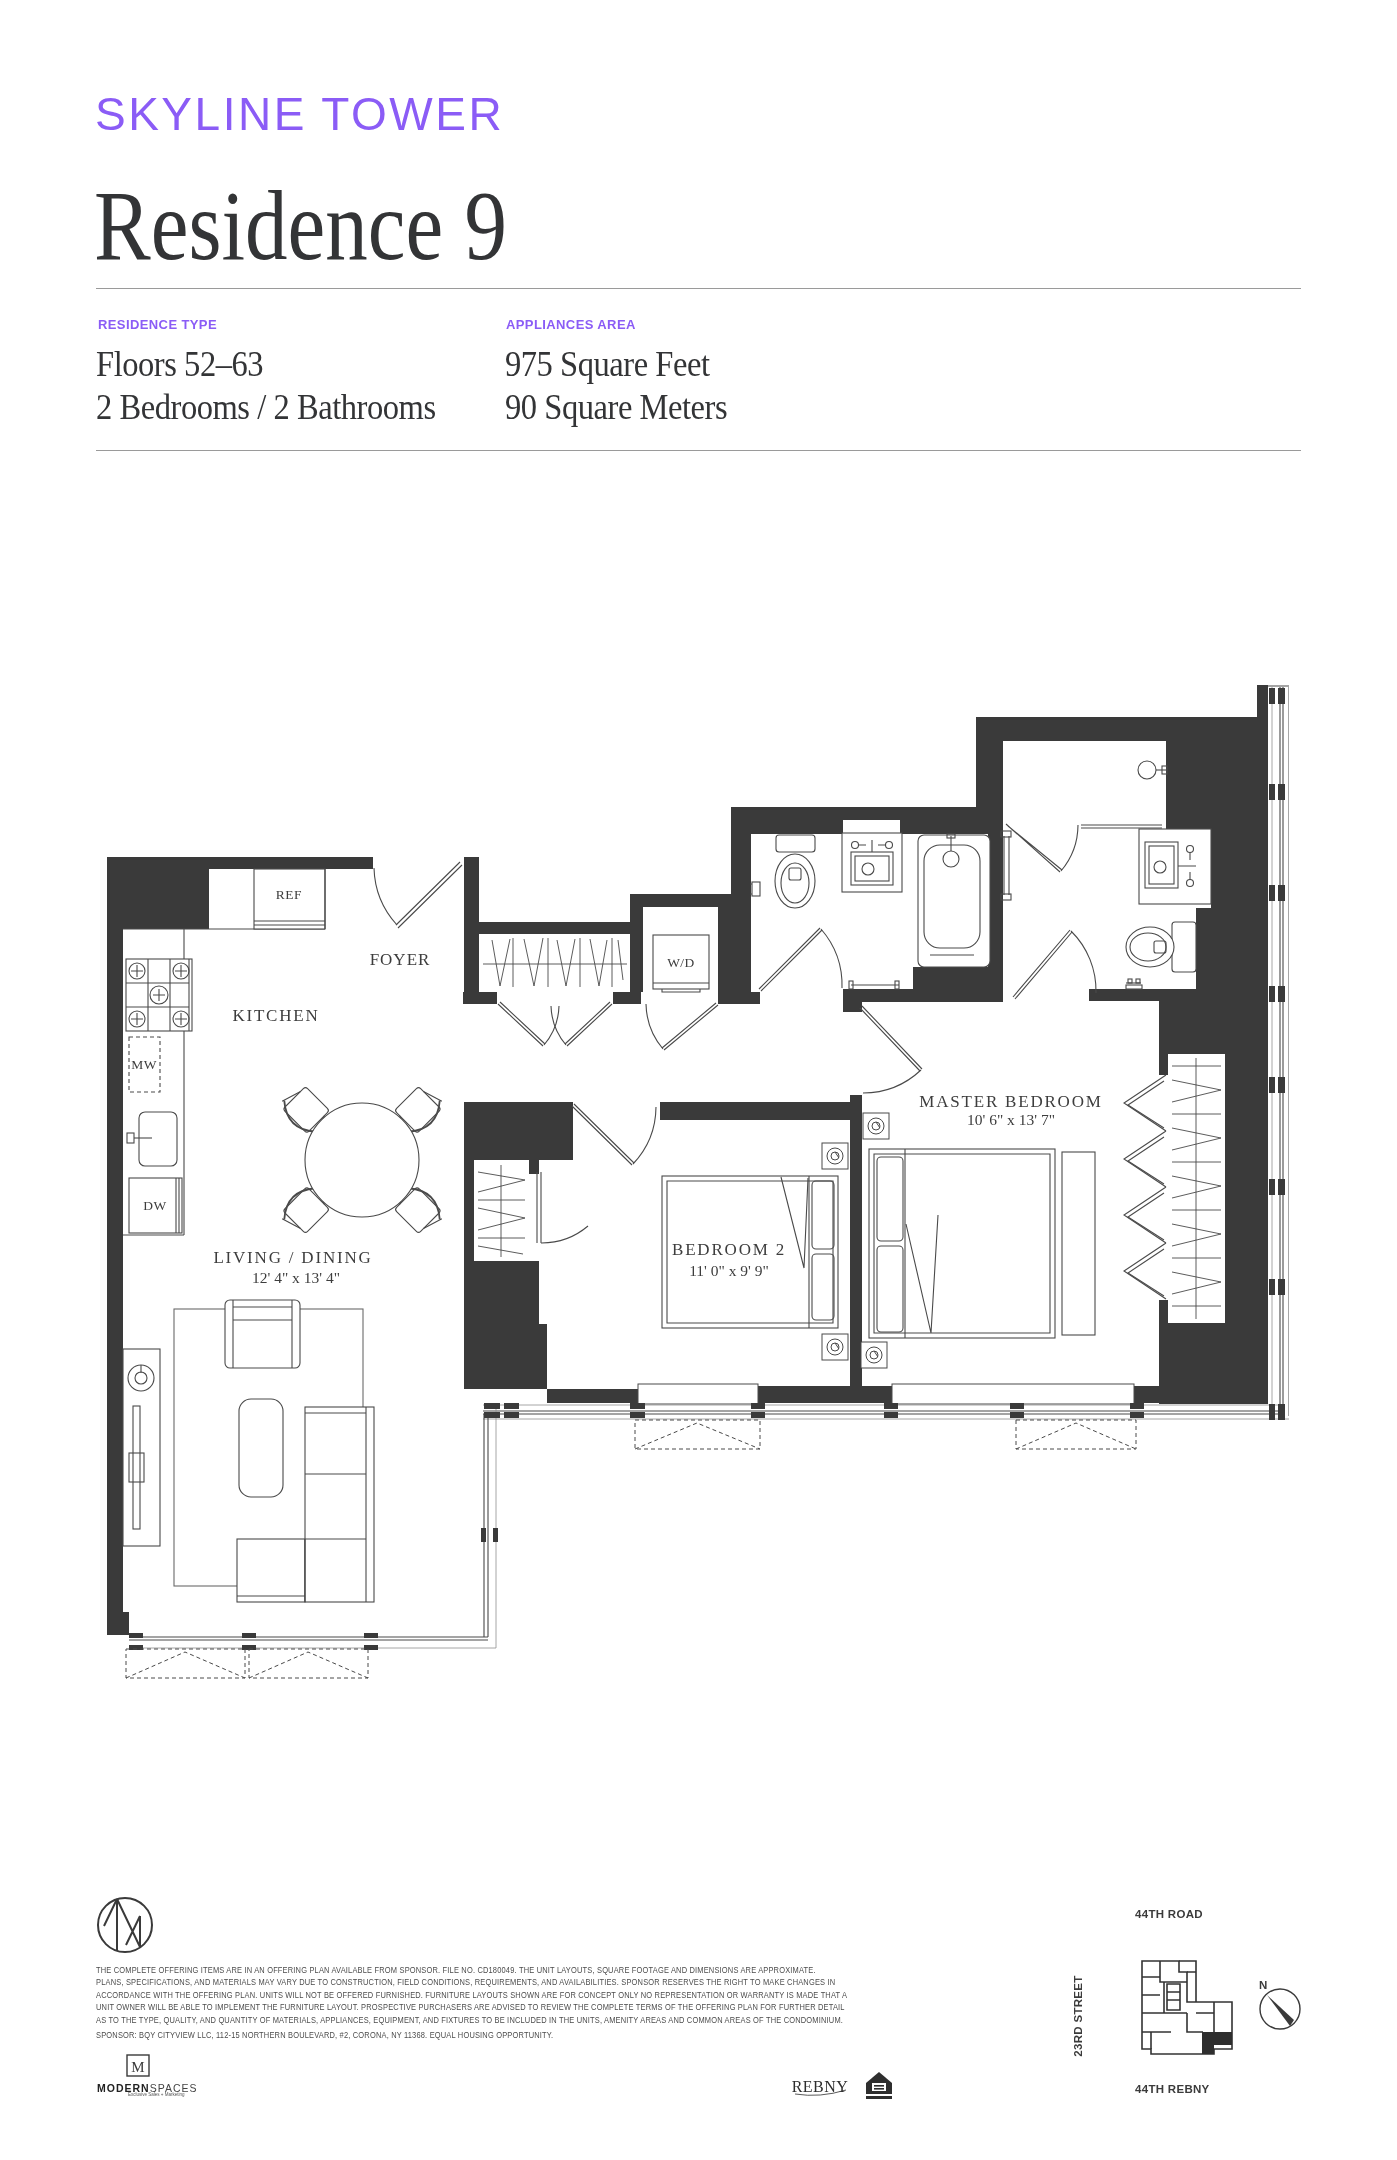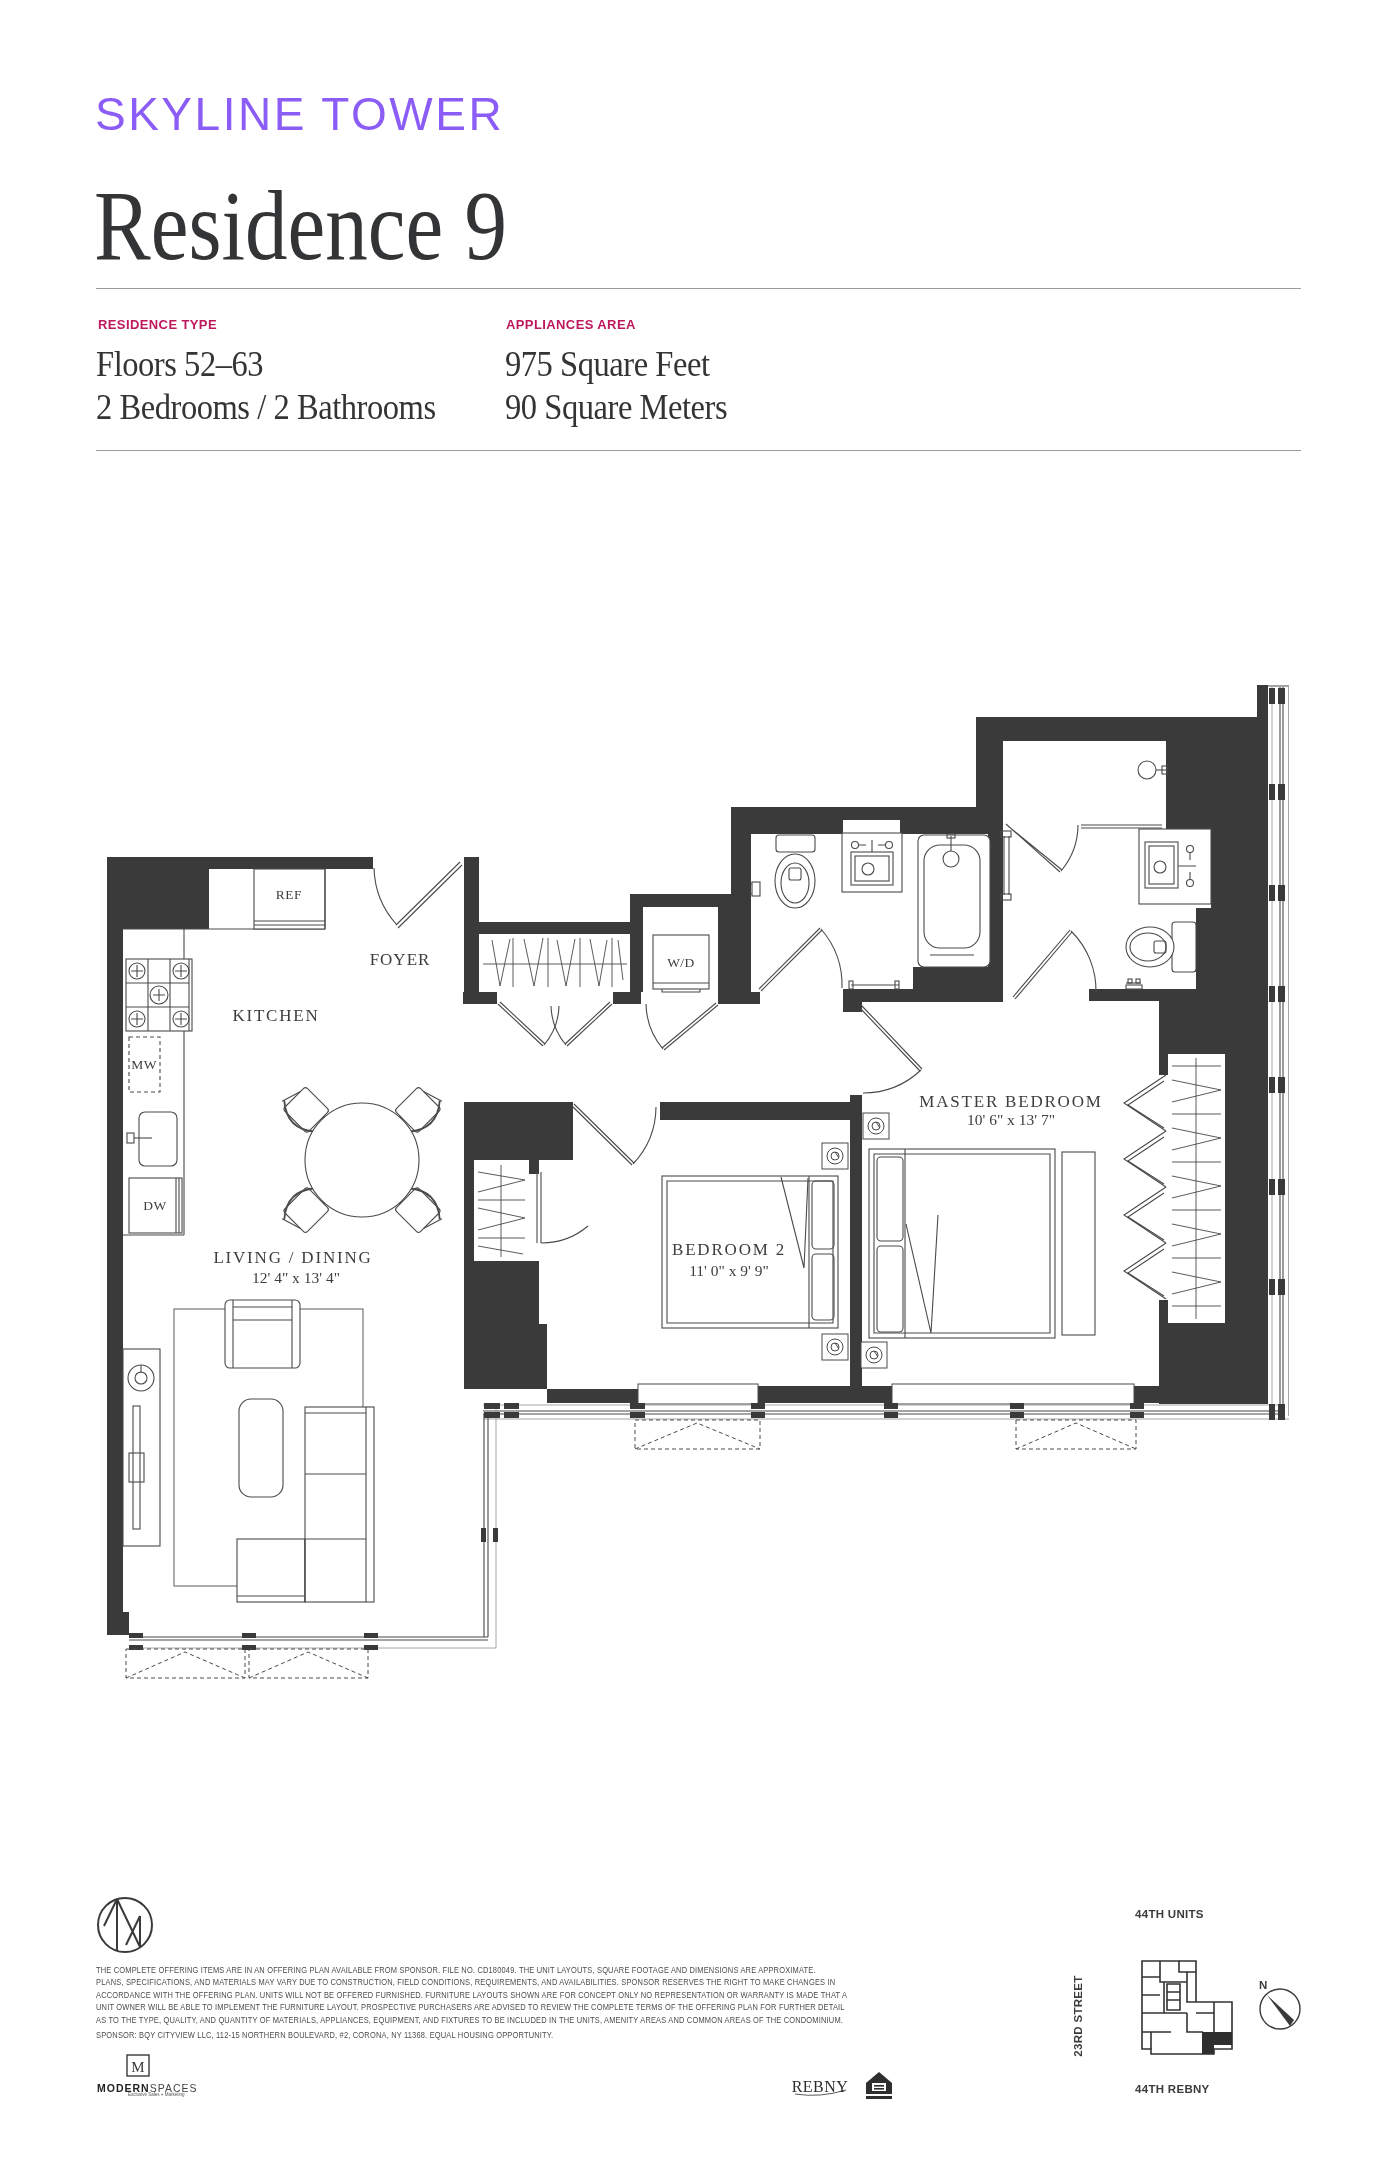--- a/index.html
+++ b/index.html
@@ -2,21 +2,21 @@
 <html><head>
 <meta charset="utf-8">
 <style>
   html,body{margin:0;padding:0;}
   body{width:1397px;height:2160px;position:relative;background:#ffffff;overflow:hidden;
        font-family:"Liberation Sans",sans-serif;}
   .abs{position:absolute;}
   #brand{left:95px;top:91px;font-size:46px;line-height:1;letter-spacing:2.5px;color:#8b5cf6;}
   #title{left:94px;top:176px;font-size:100px;line-height:1;color:#333436;font-family:"Liberation Serif",serif;transform:scaleX(0.85);transform-origin:left top;}
   .rule{left:96px;width:1205px;height:1px;background:#9a9a9a;}
-  .lbl{font-size:13px;font-weight:bold;letter-spacing:0.4px;color:#be185d;line-height:1;}
+  .lbl{font-size:13px;font-weight:bold;letter-spacing:0.4px;color:#8b5cf6;line-height:1;}
   .serifline{font-family:"Liberation Serif",serif;font-size:35px;color:#333436;letter-spacing:-0.5px;line-height:1;transform:scaleX(0.93);transform-origin:left top;}
   #disc{left:96px;top:1964px;font-size:8.3px;line-height:12.45px;color:#4c4c4c;letter-spacing:0.2px;white-space:nowrap;transform:scaleX(0.9);transform-origin:left top;}
   #sponsor{left:96px;top:2030px;font-size:8.3px;color:#4c4c4c;letter-spacing:0.2px;white-space:nowrap;transform:scaleX(0.9);transform-origin:left top;}
   svg{position:absolute;left:0;top:0;}
   .street{font-size:11.5px;font-weight:bold;color:#3b3b3b;letter-spacing:0.3px;}
 </style>
 </head>
 <body>
 
 <div class="abs" id="brand">SKYLINE TOWER</div>
@@ -34,21 +34,21 @@
 
 <div class="abs serifline" style="left:505px;top:347px">975 Square Feet</div>
 <div class="abs serifline" style="left:505px;top:390px">90 Square Meters</div>
 
 <div class="abs rule" style="top:450px"></div>
 
 <div class="abs" id="disc">THE COMPLETE OFFERING ITEMS ARE IN AN OFFERING PLAN AVAILABLE FROM SPONSOR. FILE NO. CD180049. THE UNIT LAYOUTS, SQUARE FOOTAGE AND DIMENSIONS ARE APPROXIMATE.<br>PLANS, SPECIFICATIONS, AND MATERIALS MAY VARY DUE TO CONSTRUCTION, FIELD CONDITIONS, REQUIREMENTS, AND AVAILABILITIES. SPONSOR RESERVES THE RIGHT TO MAKE CHANGES IN<br>ACCORDANCE WITH THE OFFERING PLAN. UNITS WILL NOT BE OFFERED FURNISHED. FURNITURE LAYOUTS SHOWN ARE FOR CONCEPT ONLY NO REPRESENTATION OR WARRANTY IS MADE THAT A<br>UNIT OWNER WILL BE ABLE TO IMPLEMENT THE FURNITURE LAYOUT. PROSPECTIVE PURCHASERS ARE ADVISED TO REVIEW THE COMPLETE TERMS OF THE OFFERING PLAN FOR FURTHER DETAIL<br>AS TO THE TYPE, QUALITY, AND QUANTITY OF MATERIALS, APPLIANCES, EQUIPMENT, AND FIXTURES TO BE INCLUDED IN THE UNITS, AMENITY AREAS AND COMMON AREAS OF THE CONDOMINIUM.</div>
 
 <div class="abs" id="sponsor">SPONSOR: BQY CITYVIEW LLC, 112-15 NORTHERN BOULEVARD, #2, CORONA, NY 11368. EQUAL HOUSING OPPORTUNITY.</div>
 
-<div class="abs street" style="left:1135px;top:1908px">44TH UNITS</div>
+<div class="abs street" style="left:1135px;top:1908px">44TH ROAD</div>
 
 <div class="abs street" style="left:1135px;top:2083px">44TH REBNY</div>
 <svg width="1397" height="2160" viewBox="0 0 1397 2160">
 <g fill="#3a3a3a" stroke="none">
 
 <rect x="107" y="857" width="266" height="12"></rect>
 
 <rect x="107" y="857" width="102" height="72"></rect>
 
 <rect x="107" y="857" width="16" height="778"></rect>

